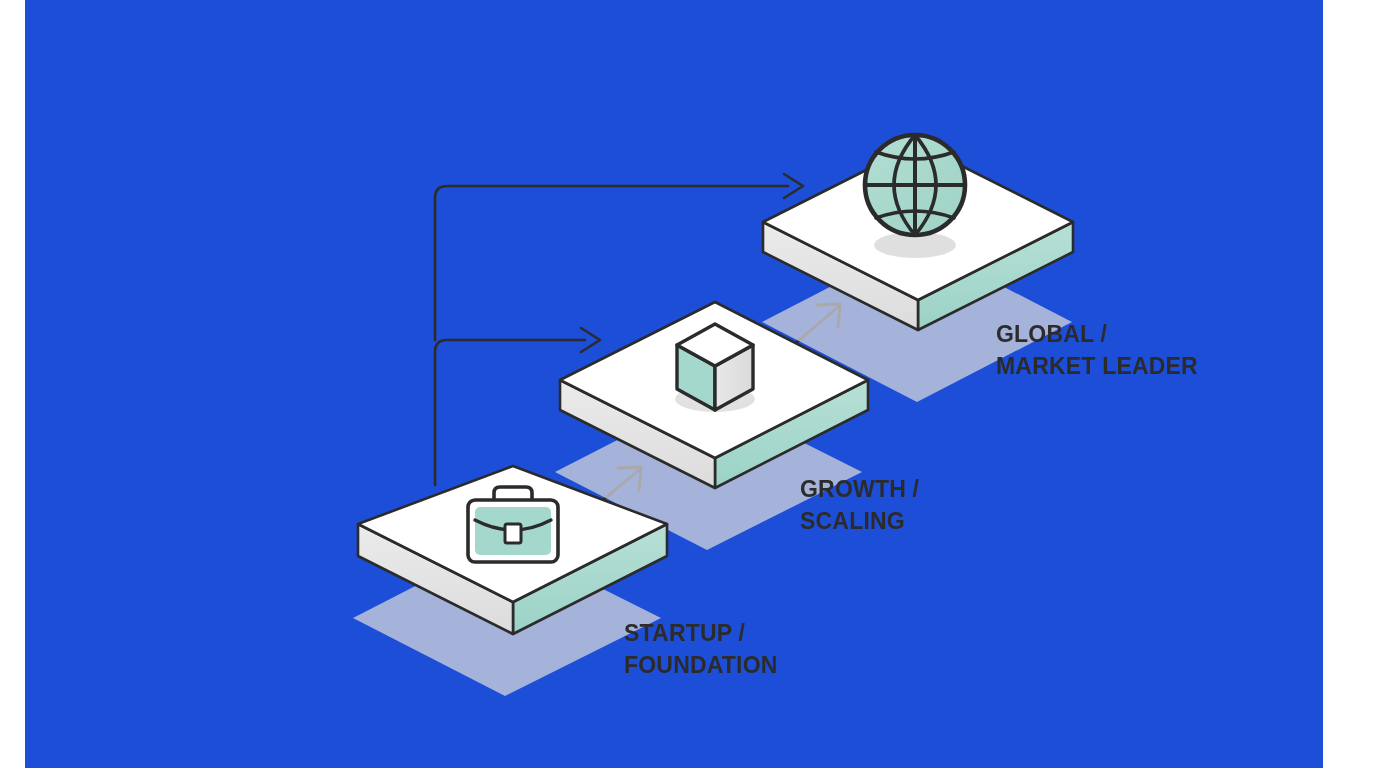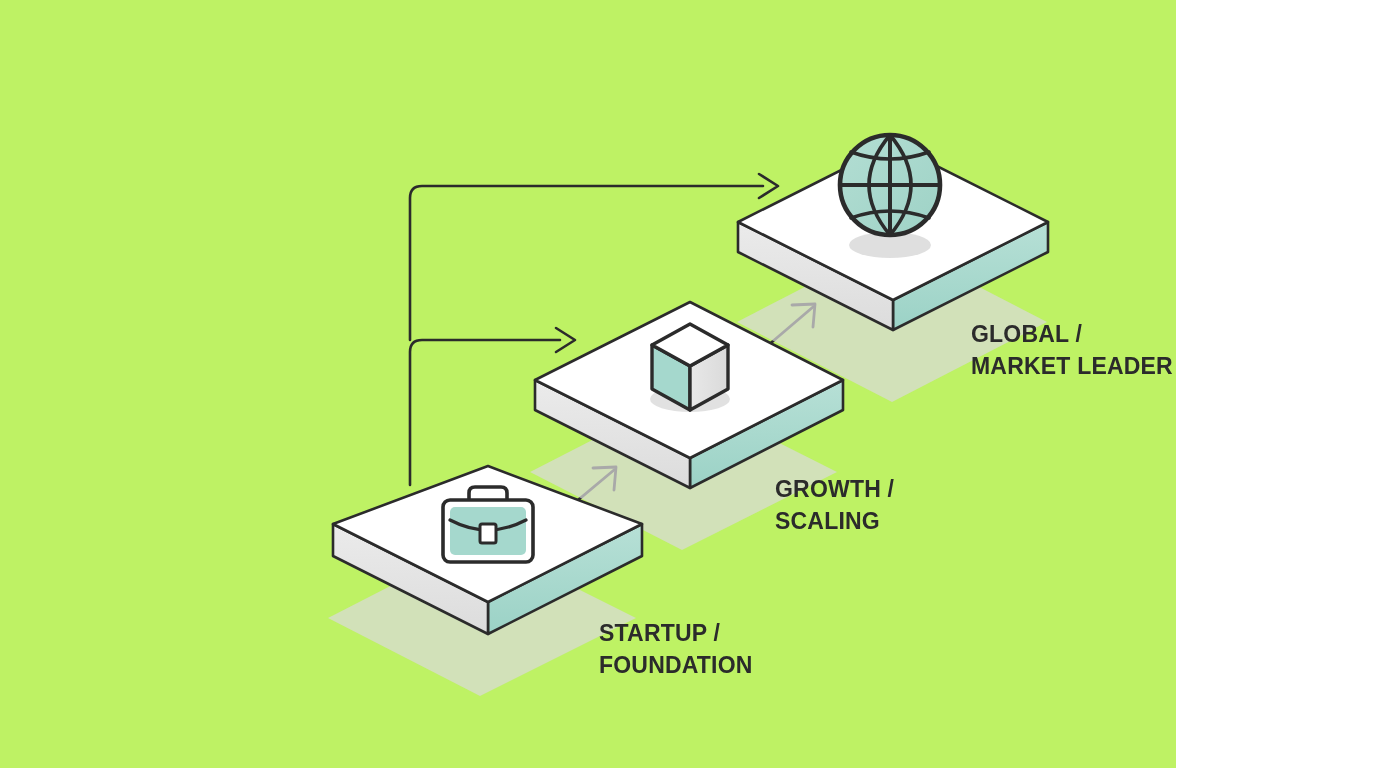--- a/index.html
+++ b/index.html
@@ -8,23 +8,24 @@
     background: #ffffff;
   }
   body {
     width: 1376px;
     height: 768px;
     overflow: hidden;
     font-family: "Liberation Sans", sans-serif;
   }
   #diagram-root {
     position: relative;
-    width: 1176px;
+    width: 1298px;
     height: 768px;
-    background: #bef264;
+    background: #1d4ed8;
+    margin-left: 25px;
   }
   svg.stage {
     display: block;
     width: 1376px;
     height: 768px;
   }
   .stage-label {
     font-family: "Liberation Sans", sans-serif;
     font-weight: bold;
     font-size: 23px;

